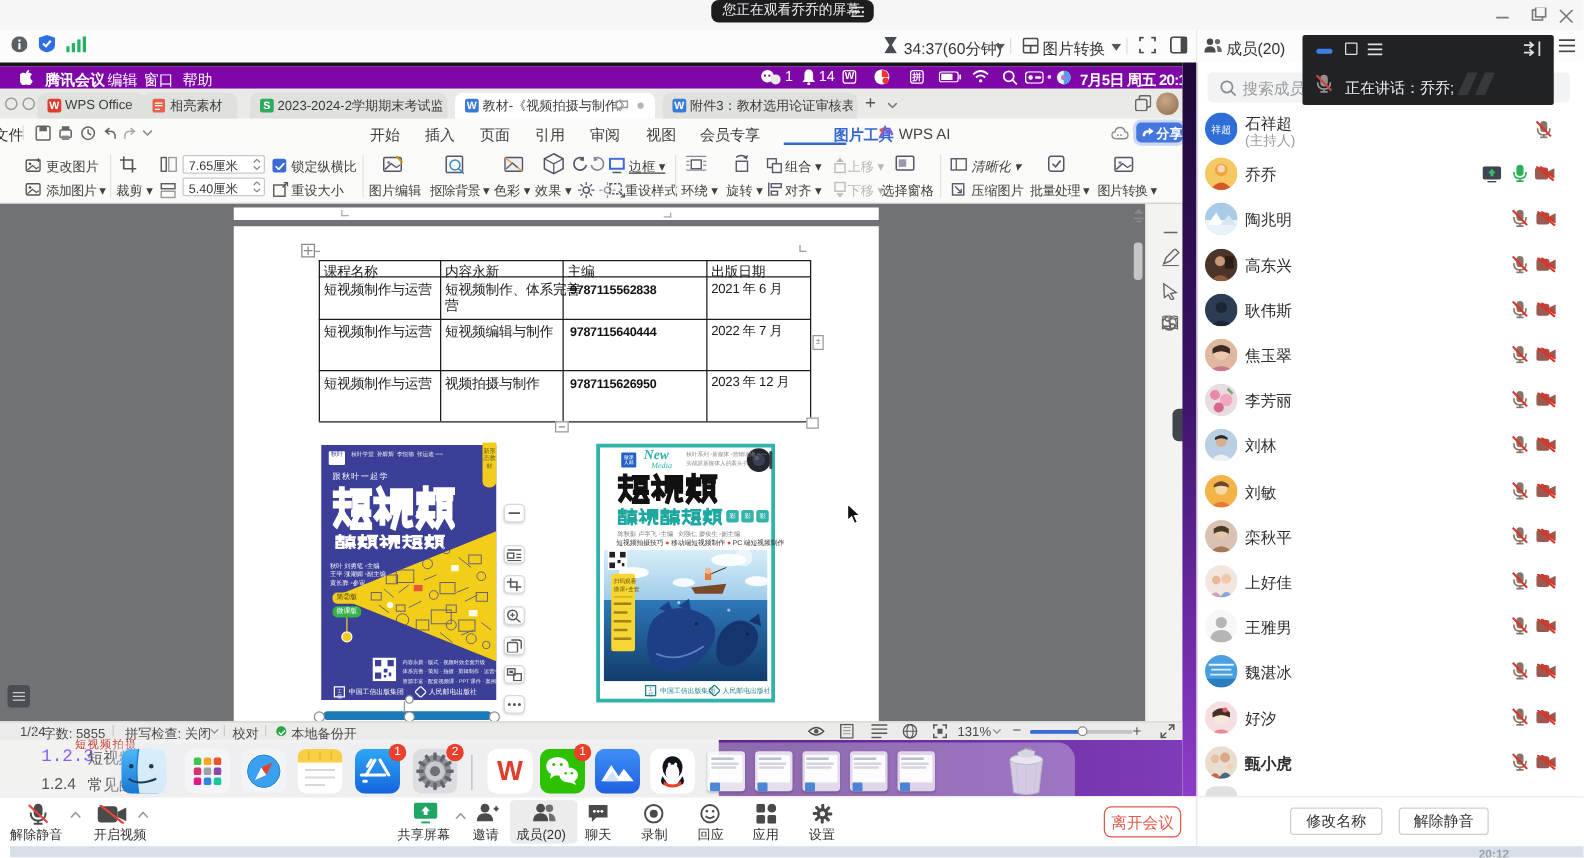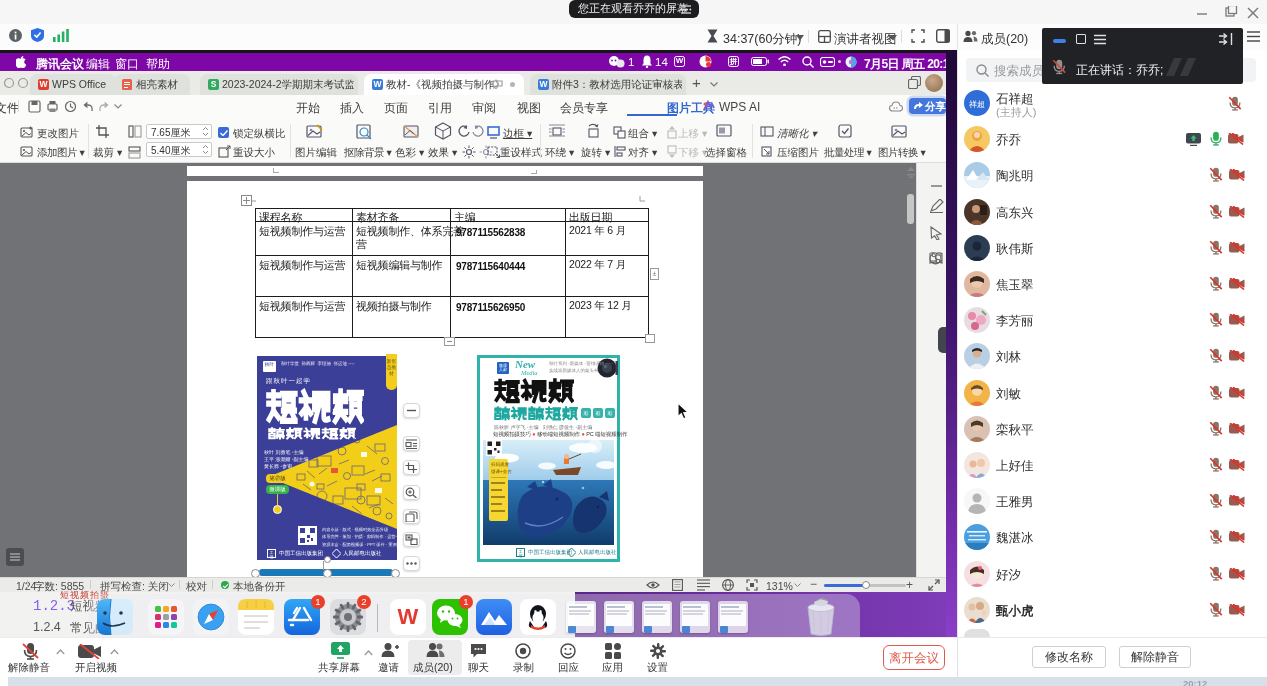--- a/index.html
+++ b/index.html
@@ -47,21 +47,21 @@
     <path d="M0 0 L8 0 L4 5.5 Z" fill="#555"></path>
   </svg>
 <div class="ab" style="left:808px;top:30px;width:1px;height:13px;background:#ddd;"></div>
 <svg class="ic" style="left:818px;top:30px" width="13" height="13">
     <g fill="none" stroke="#4a4a4a" stroke-width="1.3">
       <rect x="0.7" y="0.7" width="11.6" height="11.6" rx="1.5"></rect>
       <line x1="0.7" y1="6.5" x2="12.3" y2="6.5"></line>
       <line x1="6.5" y1="6.5" x2="6.5" y2="12.3"></line>
     </g>
   </svg>
-<div class="ab" style="left:834px;top:31px;font-size:12.5px;color:#333;white-space:nowrap;">演讲者视图</div>
+<div class="ab" style="left:834px;top:31px;font-size:12.5px;color:#333;white-space:nowrap;">图片转换</div>
 <svg class="ic" style="left:889px;top:35px" width="8" height="6">
     <path d="M0 0 L8 0 L4 5.5 Z" fill="#555"></path>
   </svg>
 <div class="ab" style="left:901px;top:30px;width:1px;height:13px;background:#ddd;"></div>
 <svg class="ic" style="left:911px;top:29px" width="14" height="14">
     <g fill="none" stroke="#4a4a4a" stroke-width="1.4">
       <path d="M4 1 H1 V4"></path>
       <path d="M10 1 H13 V4"></path>
       <path d="M4 13 H1 V10"></path>
       <path d="M10 13 H13 V10"></path>
@@ -433,21 +433,21 @@
 <div class="ab" style="left:255px;top:221px;width:393px;height:1px;background:#1c1c1c;height:1.2px;"></div>
 <div class="ab" style="left:255px;top:255px;width:393px;height:1px;background:#1c1c1c;height:1.2px;"></div>
 <div class="ab" style="left:255px;top:296px;width:393px;height:1px;background:#1c1c1c;height:1.2px;"></div>
 <div class="ab" style="left:255px;top:337px;width:393px;height:1px;background:#1c1c1c;height:1.2px;"></div>
 <div class="ab" style="left:255px;top:208px;width:1px;height:129px;background:#1c1c1c;width:1.2px;"></div>
 <div class="ab" style="left:352px;top:208px;width:1px;height:129px;background:#1c1c1c;width:1.2px;"></div>
 <div class="ab" style="left:450px;top:208px;width:1px;height:129px;background:#1c1c1c;width:1.2px;"></div>
 <div class="ab" style="left:565px;top:208px;width:1px;height:129px;background:#1c1c1c;width:1.2px;"></div>
 <div class="ab" style="left:648px;top:208px;width:1px;height:129px;background:#1c1c1c;width:1.2px;"></div>
 <div class="ab" style="left:259px;top:210px;font-size:11px;color:#1a1a1a;white-space:nowrap;letter-spacing:-0.2px;">课程名称</div>
-<div class="ab" style="left:356px;top:210px;font-size:11px;color:#1a1a1a;white-space:nowrap;letter-spacing:-0.2px;">素材齐备</div>
+<div class="ab" style="left:356px;top:210px;font-size:11px;color:#1a1a1a;white-space:nowrap;letter-spacing:-0.2px;">内容永新</div>
 <div class="ab" style="left:454px;top:210px;font-size:11px;color:#1a1a1a;white-space:nowrap;letter-spacing:-0.2px;">主编</div>
 <div class="ab" style="left:569px;top:210px;font-size:11px;color:#1a1a1a;white-space:nowrap;letter-spacing:-0.2px;">出版日期</div>
 <div class="ab" style="left:259px;top:224px;font-size:11px;color:#1a1a1a;white-space:nowrap;letter-spacing:-0.2px;">短视频制作与运营</div>
 <div class="ab" style="left:356px;top:224px;font-size:11px;color:#1a1a1a;white-space:nowrap;letter-spacing:-0.2px;">短视频制作、体系完善</div>
 <div class="ab" style="left:456px;top:227px;font-size:10px;color:#111;white-space:nowrap;font-weight:600;letter-spacing:-0.2px;">9787115562838</div>
 <div class="ab" style="left:569px;top:224px;font-size:10.5px;color:#1a1a1a;white-space:nowrap;letter-spacing:-0.2px;">2021 年 6 月</div>
 <div class="ab" style="left:259px;top:258px;font-size:11px;color:#1a1a1a;white-space:nowrap;letter-spacing:-0.2px;">短视频制作与运营</div>
 <div class="ab" style="left:356px;top:258px;font-size:11px;color:#1a1a1a;white-space:nowrap;letter-spacing:-0.2px;">短视频编辑与制作</div>
 <div class="ab" style="left:456px;top:261px;font-size:10px;color:#111;white-space:nowrap;font-weight:600;letter-spacing:-0.2px;">9787115640444</div>
 <div class="ab" style="left:569px;top:258px;font-size:10.5px;color:#1a1a1a;white-space:nowrap;letter-spacing:-0.2px;">2022 年 7 月</div>

